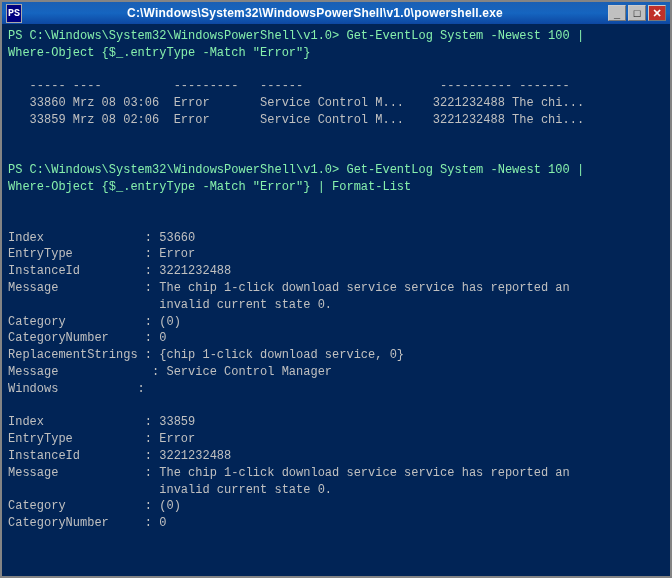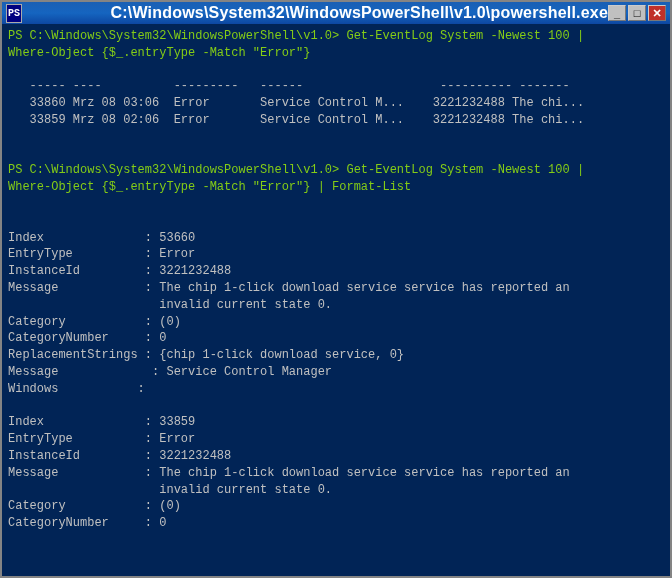--- a/index.html
+++ b/index.html
@@ -35,24 +35,24 @@
       display: flex;
       align-items: center;
       justify-content: center;
       color: #fff;
       font-size: 9px;
       flex-shrink: 0;
     }
     .title-text {
       color: #fff;
       font-family: 'Segoe UI', Arial, sans-serif;
-      font-size: 16px;
+      font-size: 12px;
       font-weight: bold;
       flex: 1;
-      text-align: right;
+      text-align: center;
       letter-spacing: 0.2px;
     }
     .title-buttons {
       display: flex;
       gap: 2px;
     }
     .title-btn {
       width: 18px;
       height: 16px;
       display: flex;
@@ -75,21 +75,21 @@
       background: #012456;
       color: #c0c0c0;
       padding: 4px 6px;
       overflow: hidden;
       white-space: pre;
       font-family: 'Courier New', Courier, monospace;
       font-size: 12px;
       line-height: 1.4;
     }
     .line-yellow {
-      color: #84cc16;
+      color: #86efac;
     }
     .line-normal {
       color: #c0c0c0;
     }
   </style>
 </head>
 <body>
 
 <div class="window">
   <div class="title-bar">

